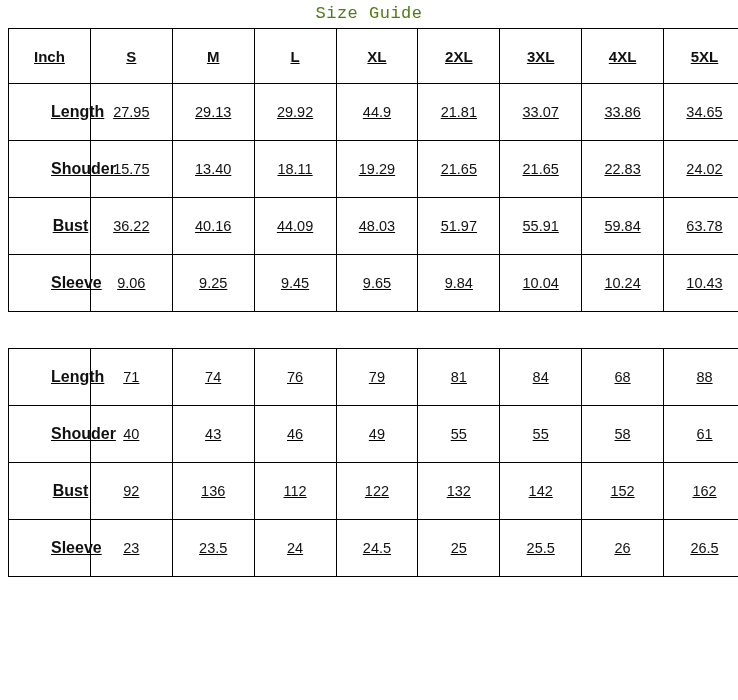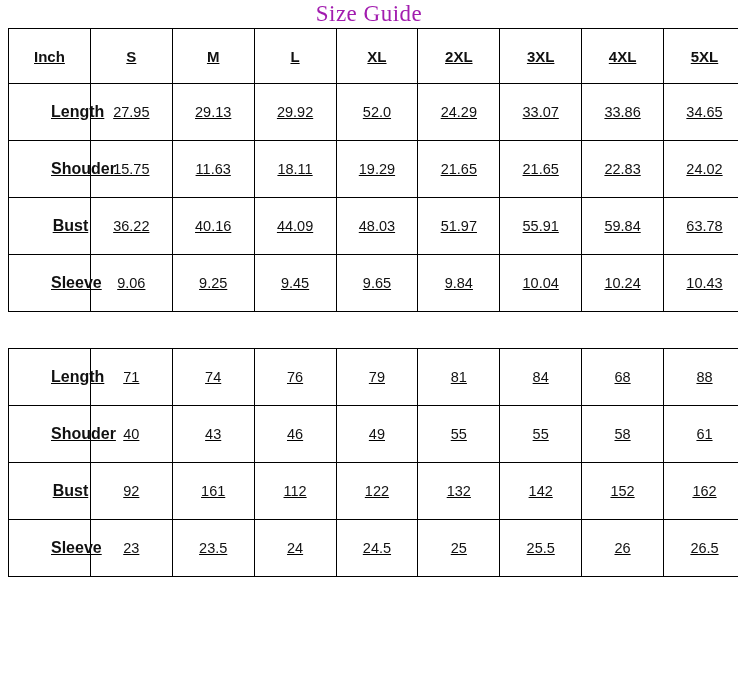--- a/index.html
+++ b/index.html
@@ -16,26 +16,26 @@
   }
   .page {
     position: relative;
     width: 738px;
     height: 700px;
     box-sizing: border-box;
   }
   .title {
     width: 100%;
     text-align: center;
-    font-family: Liberation Serif, serif;
-    font-size: 23px;
+    font-family: Liberation Mono, monospace;
+    font-size: 17px;
     letter-spacing: 0.5px;
     line-height: 28px;
     height: 28px;
-    color: #a21caf;
+    color: #4d7c0f;
   }
   table.size-table {
     border-collapse: collapse;
     width: 738px;
     table-layout: fixed;
   }
   table.size-table td {
     border: 1px solid #000000;
     text-align: center;
     vertical-align: middle;
@@ -102,31 +102,31 @@
           <td>3XL</td>
           <td>4XL</td>
           <td>5XL</td>
         </tr>
 
         <tr class="data-row">
           <td class="rowlabel">Length</td>
           <td>27.95</td>
           <td>29.13</td>
           <td>29.92</td>
-          <td>52.0</td>
-          <td>24.29</td>
+          <td>44.9</td>
+          <td>21.81</td>
           <td>33.07</td>
           <td>33.86</td>
           <td>34.65</td>
         </tr>
 
         <tr class="data-row">
           <td class="rowlabel">Shouder</td>
           <td>15.75</td>
-          <td>11.63</td>
+          <td>13.40</td>
           <td>18.11</td>
           <td>19.29</td>
           <td>21.65</td>
           <td>21.65</td>
           <td>22.83</td>
           <td>24.02</td>
         </tr>
 
         <tr class="data-row">
           <td class="rowlabel">Bust</td>
@@ -179,21 +179,21 @@
           <td>49</td>
           <td>55</td>
           <td>55</td>
           <td>58</td>
           <td>61</td>
         </tr>
 
         <tr class="data-row">
           <td class="rowlabel">Bust</td>
           <td>92</td>
-          <td>161</td>
+          <td>136</td>
           <td>112</td>
           <td>122</td>
           <td>132</td>
           <td>142</td>
           <td>152</td>
           <td>162</td>
         </tr>
 
         <tr class="data-row">
           <td class="rowlabel">Sleeve</td>

